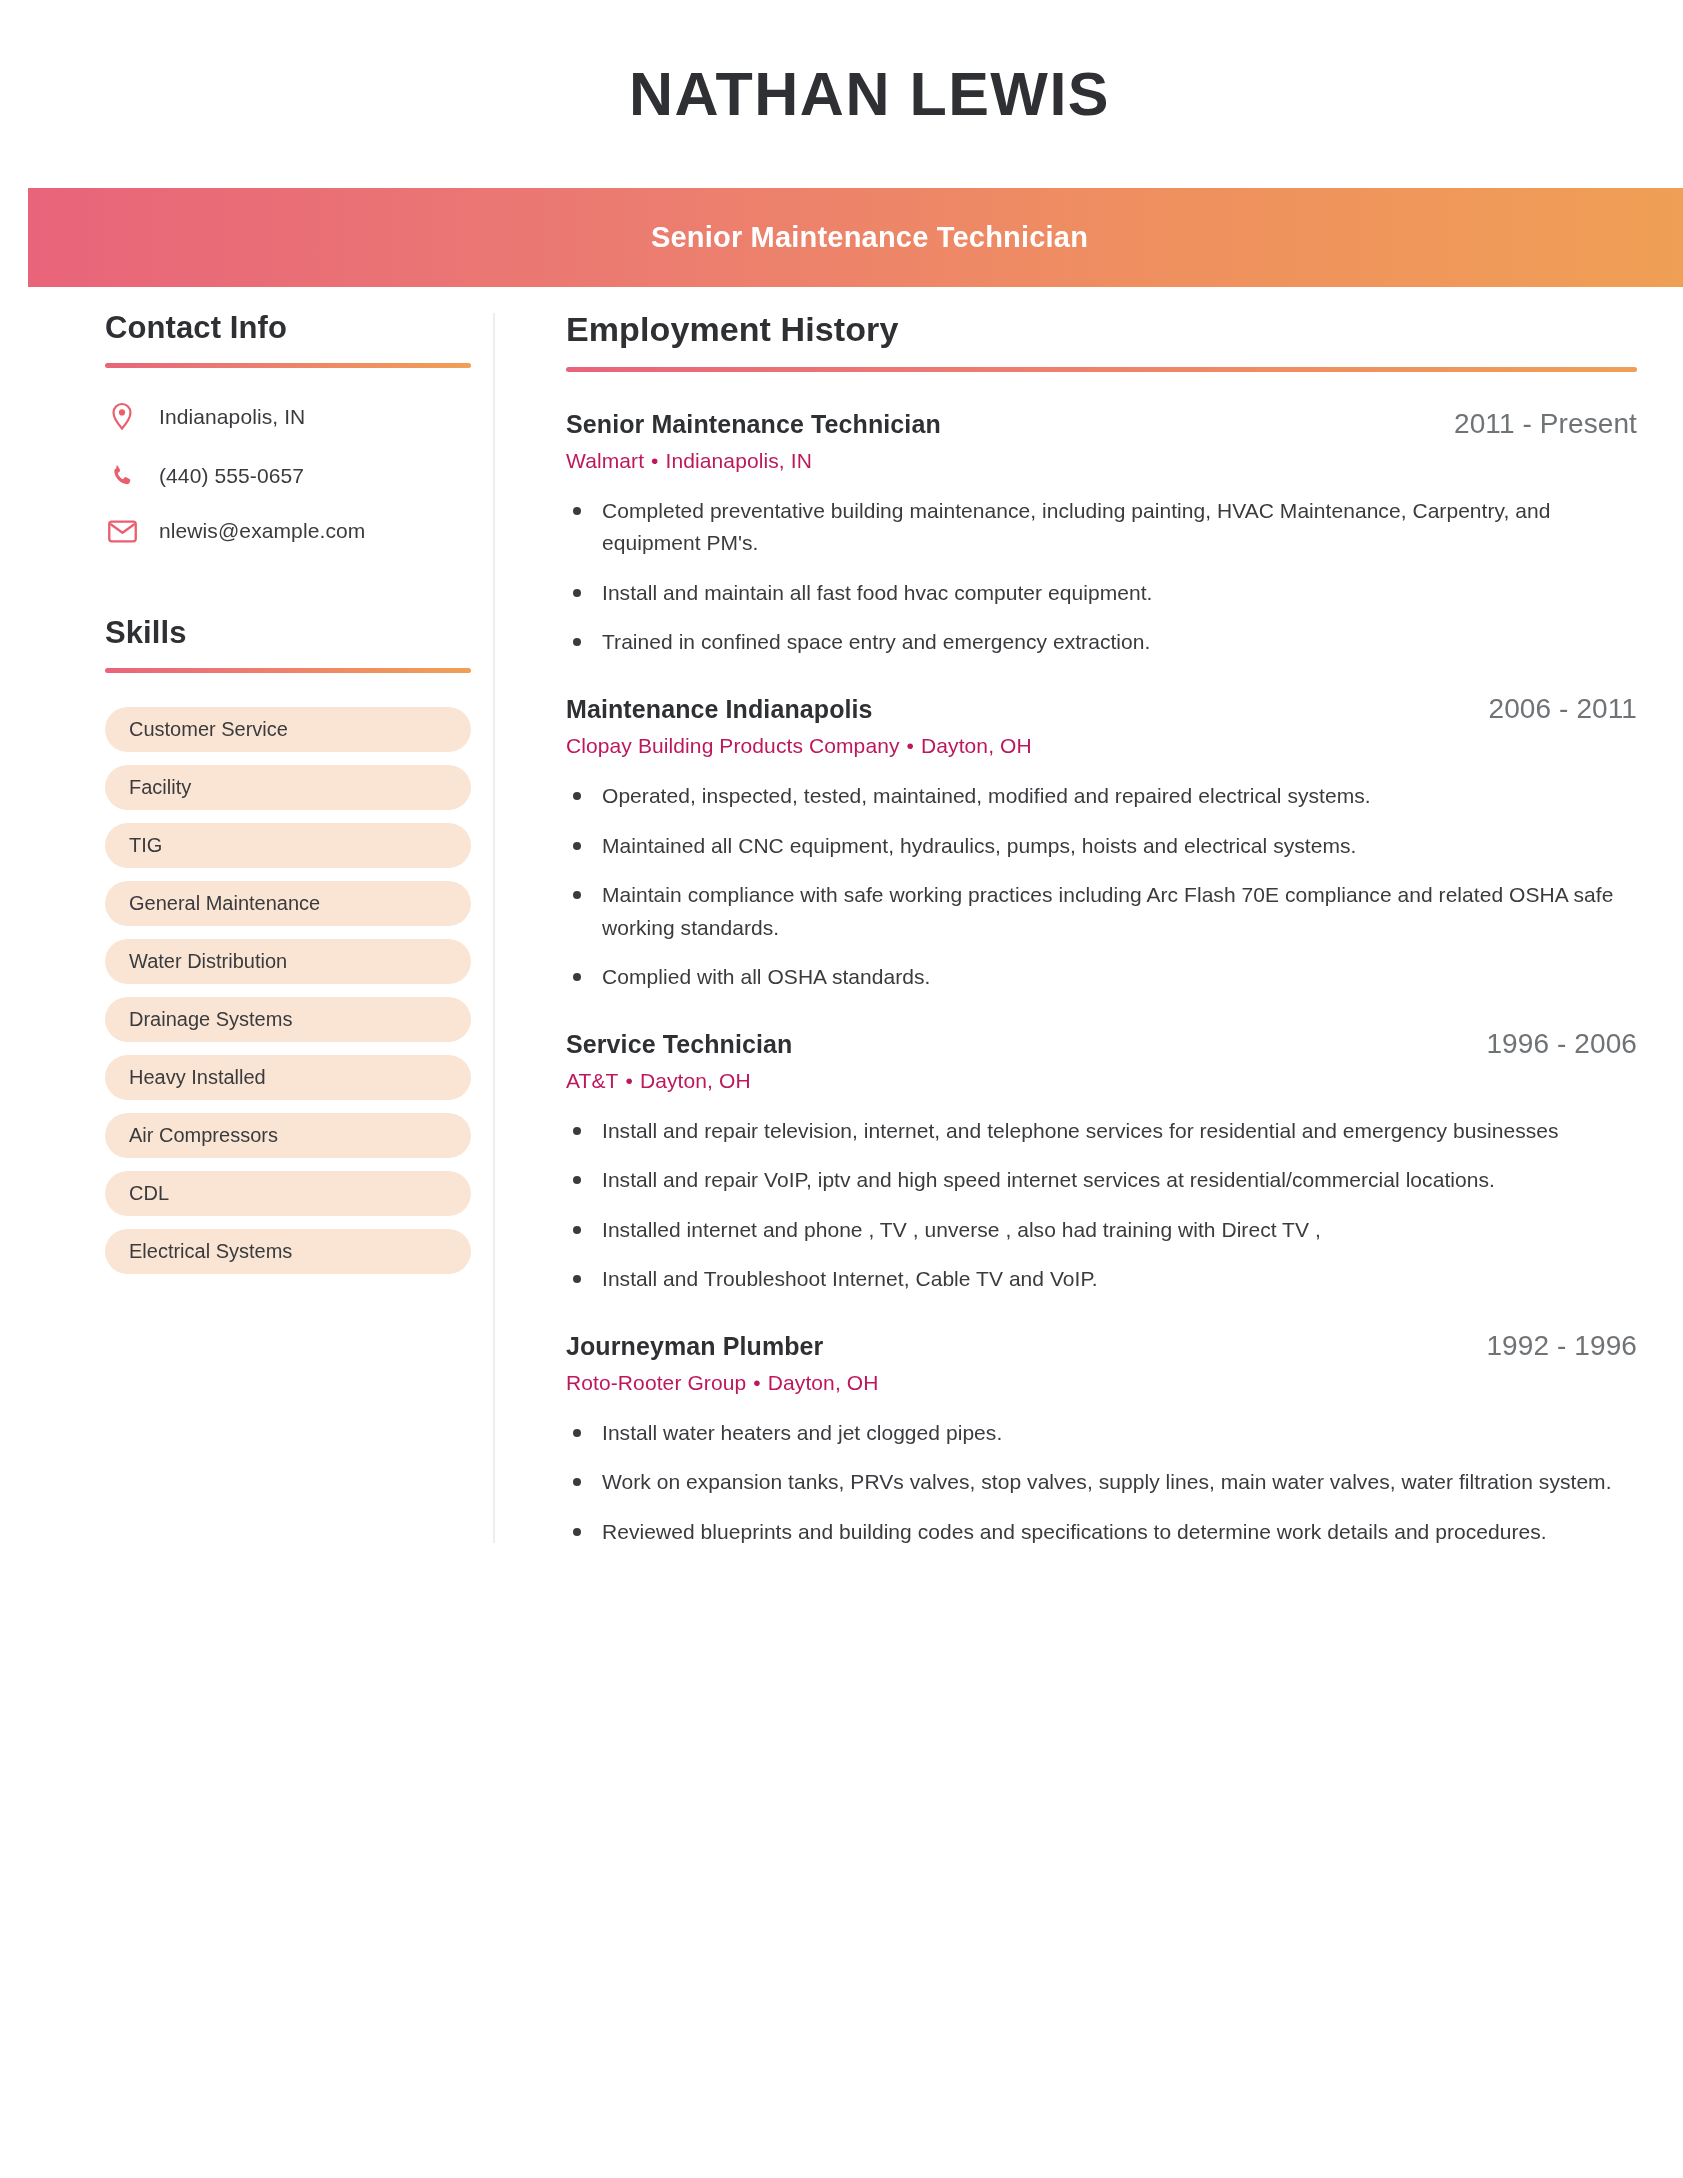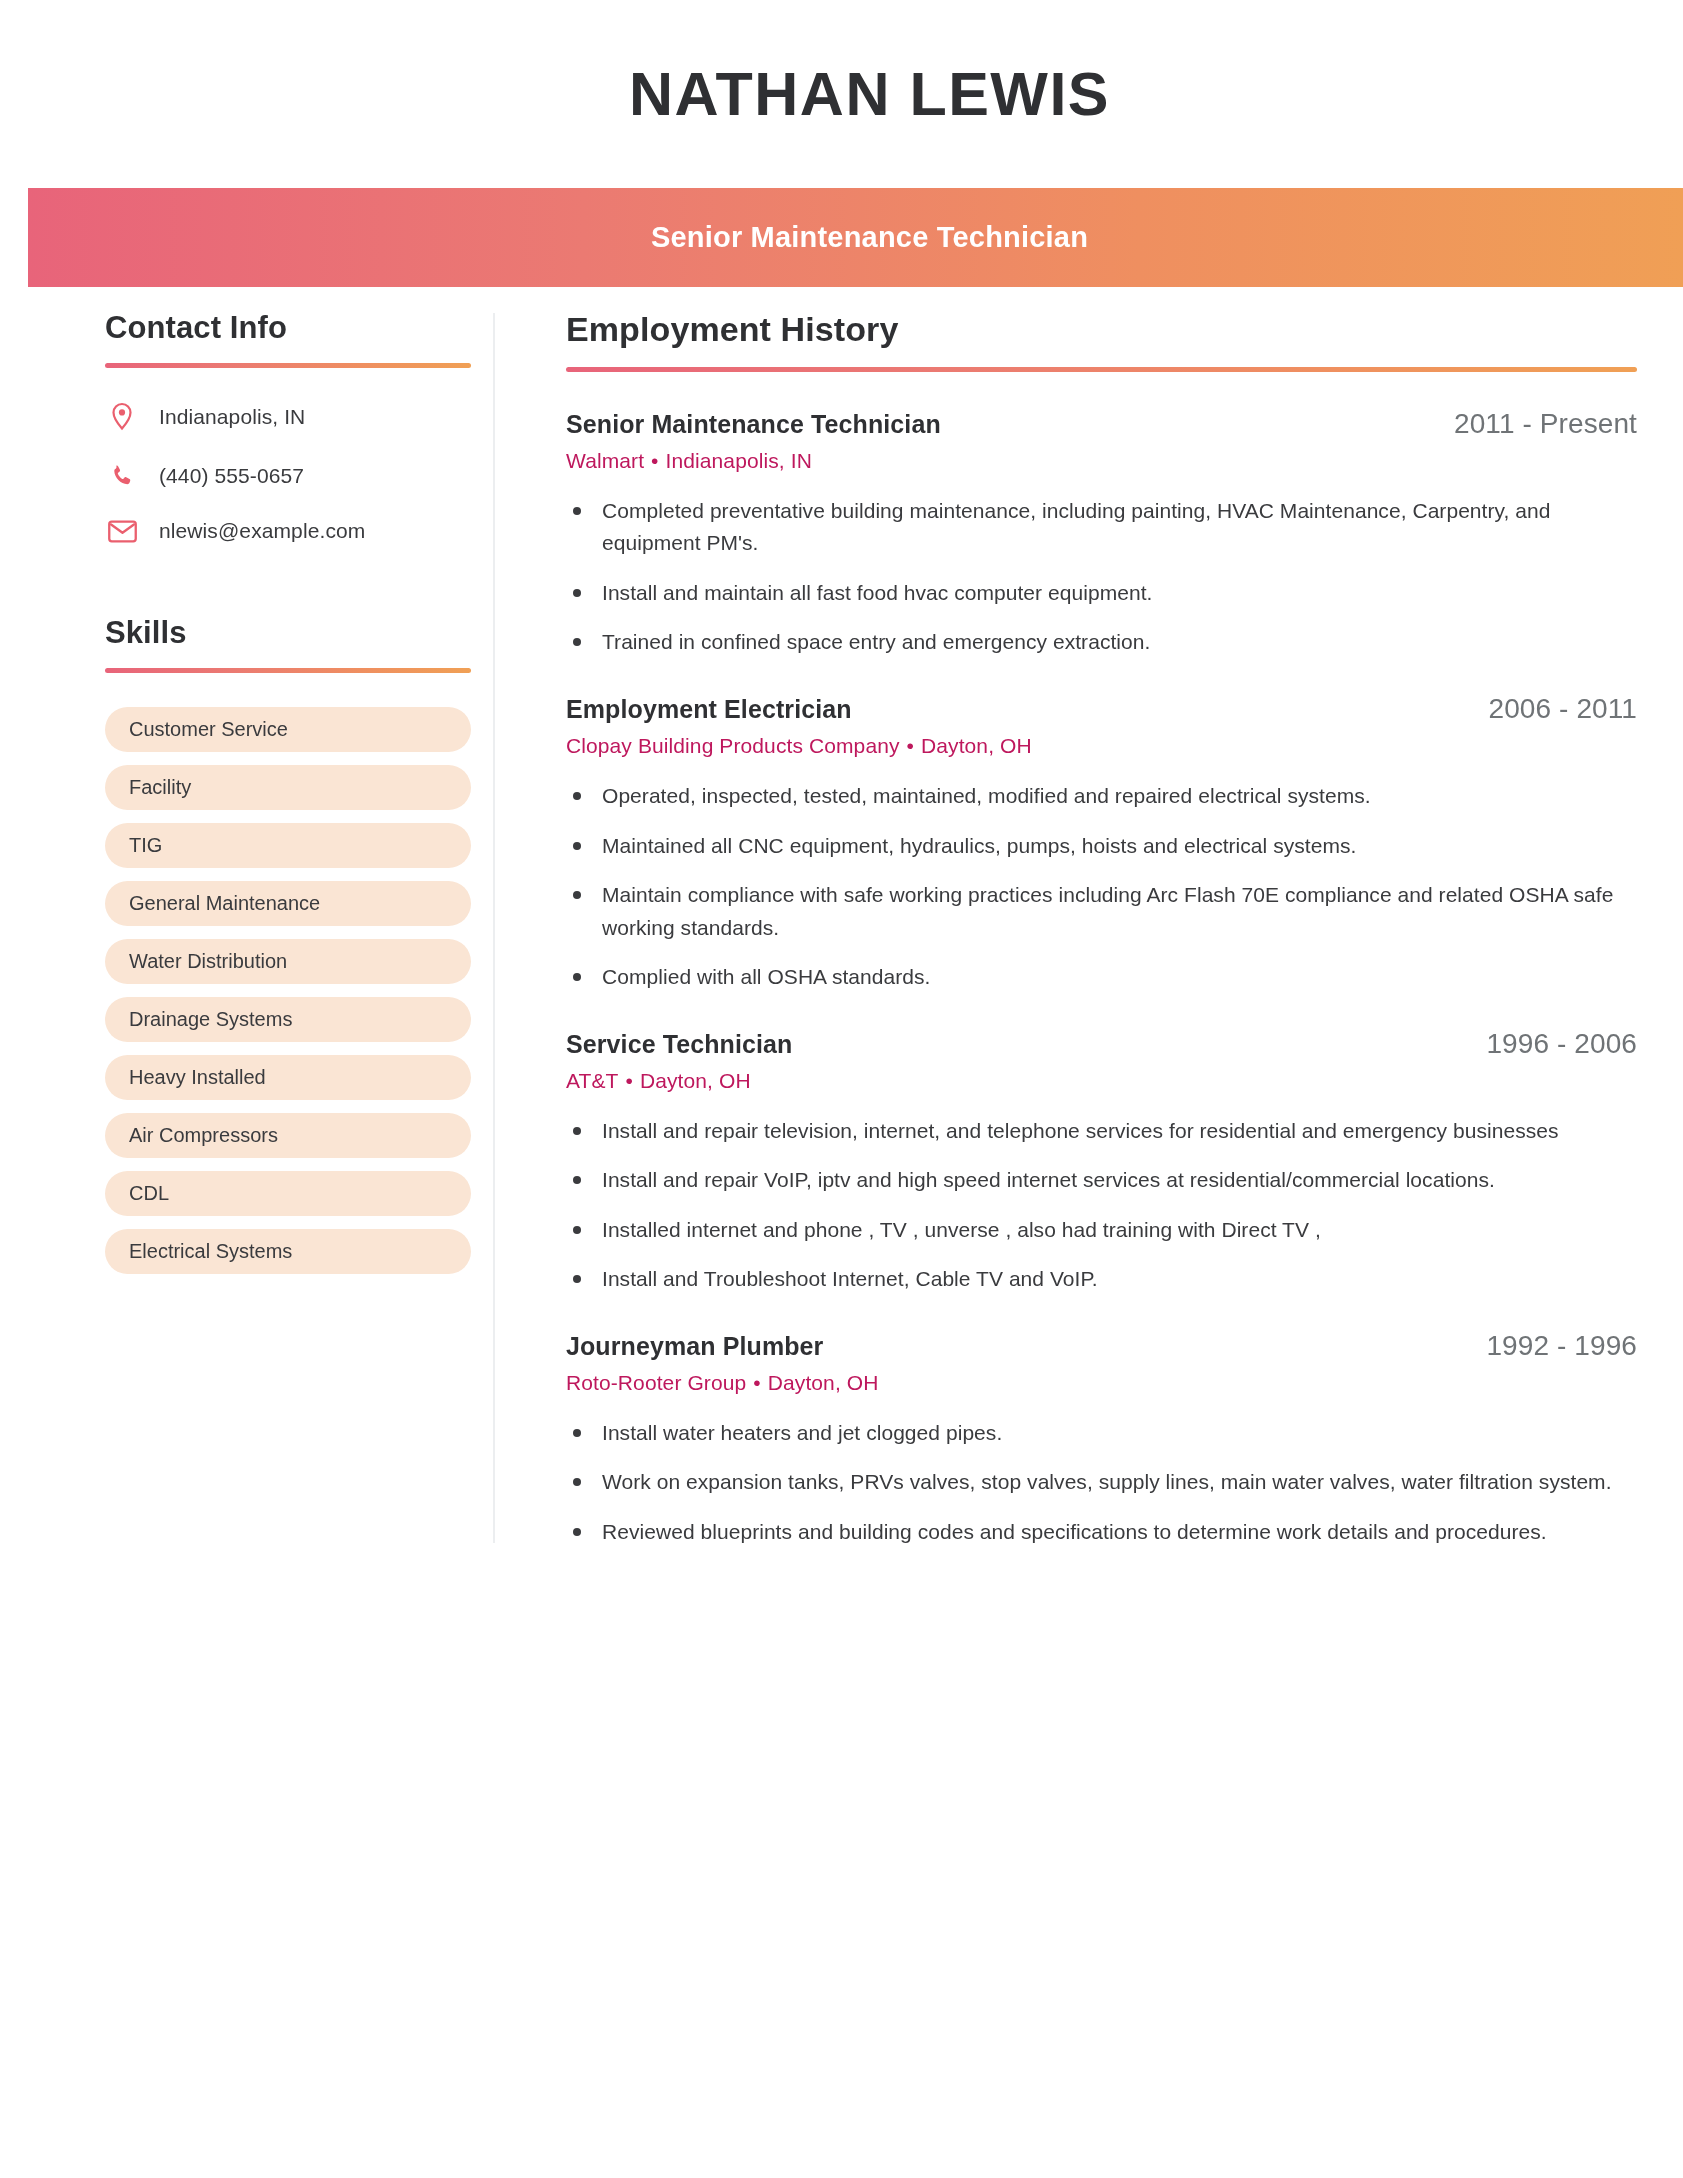--- a/index.html
+++ b/index.html
@@ -306,21 +306,21 @@
           </div>
           <ul class="bullets">
             <li>Completed preventative building maintenance, including painting, HVAC Maintenance, Carpentry, and equipment PM's.</li>
             <li>Install and maintain all fast food hvac computer equipment.</li>
             <li>Trained in confined space entry and emergency extraction.</li>
           </ul>
         </article>
 
         <article class="job">
           <div class="job-row">
-            <span class="job-title">Employment Electrician</span>
+            <span class="job-title">Maintenance Indianapolis</span>
             <span class="job-dates">2006 - 2011</span>
           </div>
           <div class="job-meta">
             <span>Clopay Building Products Company</span><span class="sep">•</span><span>Dayton, OH</span>
           </div>
           <ul class="bullets">
             <li>Operated, inspected, tested, maintained, modified and repaired electrical systems.</li>
             <li>Maintained all CNC equipment, hydraulics, pumps, hoists and electrical systems.</li>
             <li>Maintain compliance with safe working practices including Arc Flash 70E compliance and related OSHA safe working standards.</li>
             <li>Complied with all OSHA standards.</li>

